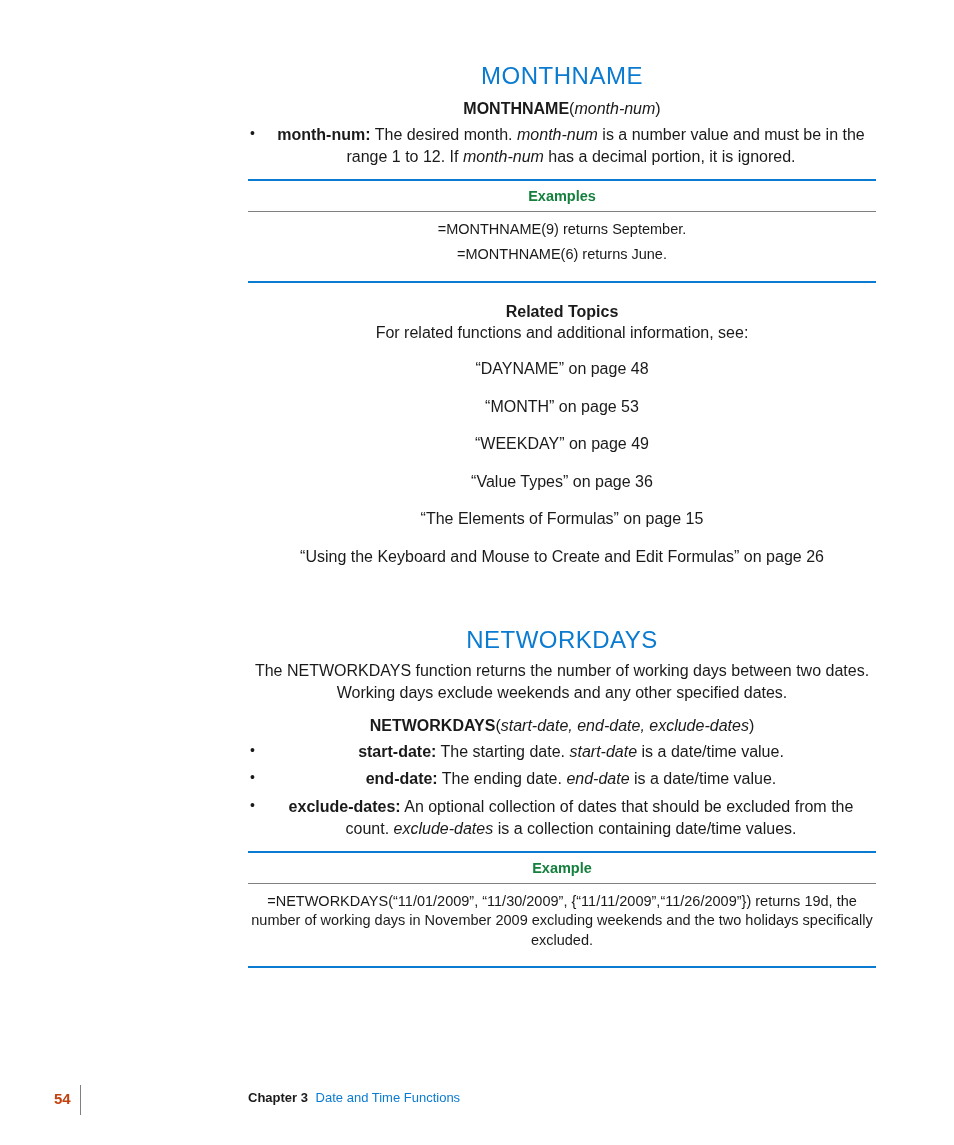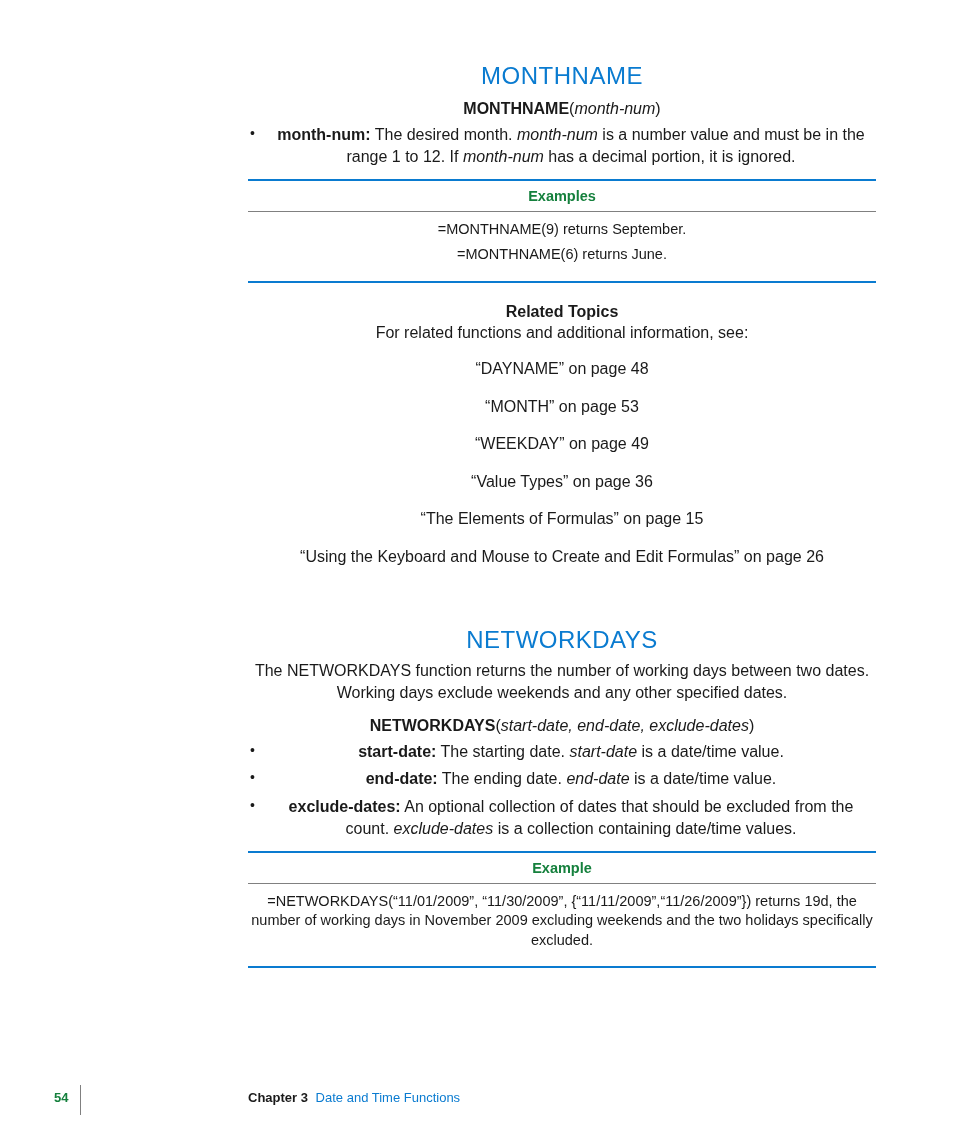--- a/index.html
+++ b/index.html
@@ -81,22 +81,22 @@
     position: absolute;
     left: 0;
     right: 0;
     bottom: 36px;
     height: 20px;
   }
   .footer .pnum {
     position: absolute;
     left: 54px;
     font-weight: 700;
-    font-size: 13px;
-    color: #15803d;
+    font-size: 15px;
+    color: #c2410c;
   }
   .footer .ch {
     position: absolute;
     left: 248px;
     font-size: 13px;
   }
   .footer .ch .chword { font-weight: 700; margin-right: 4px; }
   .footer .ch .chtitle { color: #0a7bd0; }
   .left-rule {
     position: absolute;

